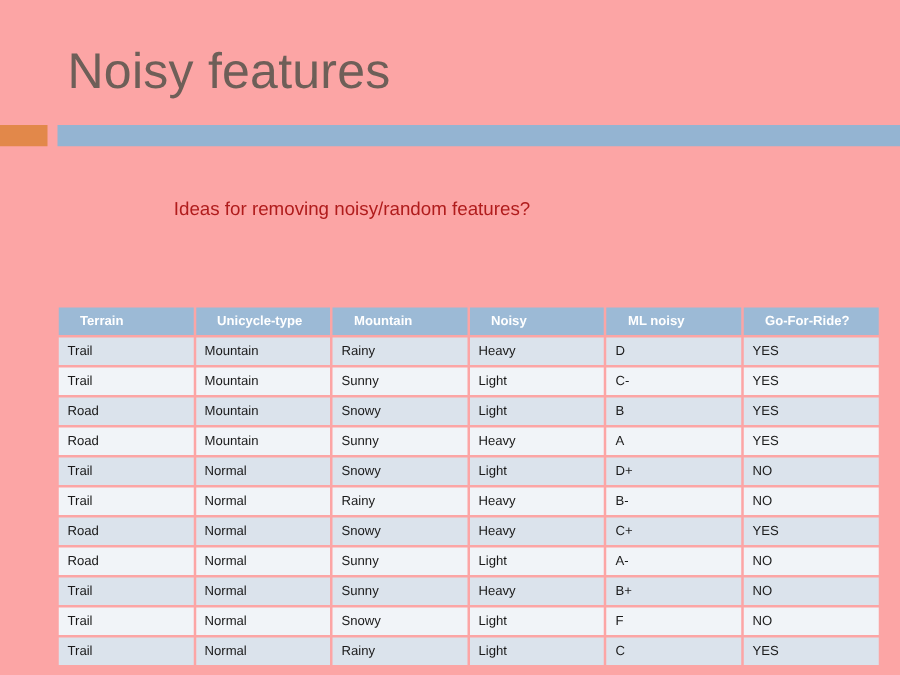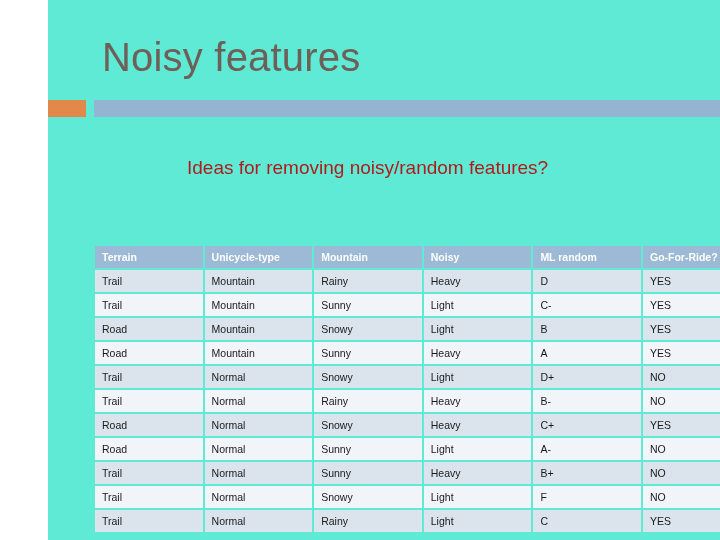--- a/index.html
+++ b/index.html
@@ -11,22 +11,21 @@
     height: 540px;
     background: #ffffff;
     font-family: "Liberation Sans", sans-serif;
     overflow: hidden;
     position: relative;
   }
 
   .slide {
     position: absolute;
     inset: 0;
-    background: #5eead4;
-    margin-left: 48px;
+    background: #fca5a5;
   }
 
   
   .slide-title {
     position: absolute;
     left: 54px;
     top: 33px;
     font-size: 40px;
     line-height: 48px;
     color: #6e5f58;
@@ -58,21 +57,21 @@
     height: 17px;
     background: #94b4d2;
   }
 
   
   .subtitle {
     position: absolute;
     left: 139px;
     top: 155px;
     width: 420px;
-    font-size: 19px;
+    font-size: 15px;
     line-height: 25px;
     color: #b01c1c;
   }
 
   
   .table-wrap {
     position: absolute;
     left: 47px;
     top: 246px;
     width: 646px;
@@ -85,21 +84,21 @@
     margin: -2px;
   }
   table.data-table col { width: 107.6px; }
 
   table.data-table th {
     background: #9cbad6;
     color: #ffffff;
     font-size: 10.5px;
     font-weight: bold;
     text-align: left;
-    padding: 5px 0 5px 7px;
+    padding: 5px 0 5px 17px;
     height: 11px;
     white-space: nowrap;
     overflow: hidden;
   }
   table.data-table td {
     font-size: 10.5px;
     color: #1a1a1a;
     text-align: left;
     padding: 5px 0 5px 7px;
     height: 11px;
@@ -132,21 +131,21 @@
           <col>
           <col>
           <col>
       </colgroup>
       <thead>
         <tr>
           <th>Terrain</th>
           <th>Unicycle-type</th>
           <th>Mountain</th>
           <th>Noisy</th>
-          <th>ML random</th>
+          <th>ML noisy</th>
           <th>Go-For-Ride?</th>
         </tr>
       </thead>
       <tbody>
         <tr class="row-odd">
           <td>Trail</td>
           <td>Mountain</td>
           <td>Rainy</td>
           <td>Heavy</td>
           <td>D</td>

